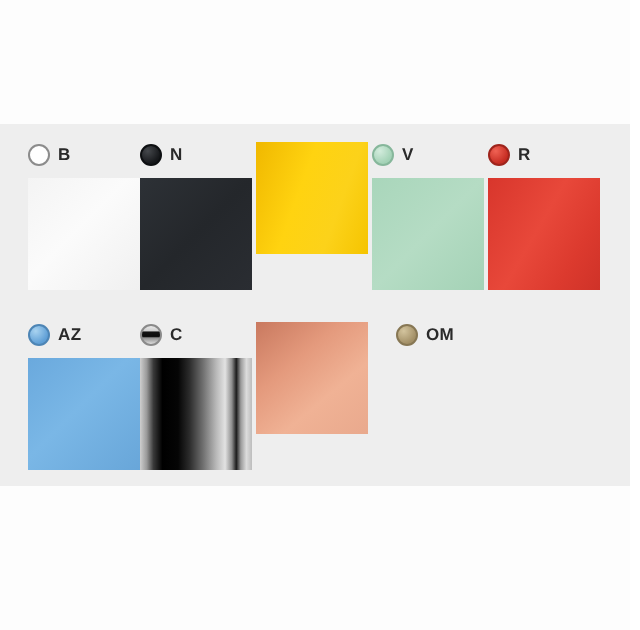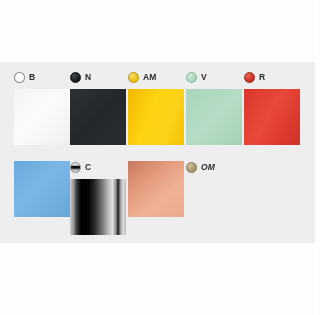--- a/index.html
+++ b/index.html
@@ -113,24 +113,20 @@
 
       <div class="cell" style="left:70px;">
         <div class="cell-label">
           <span class="dot" style="background:radial-gradient(circle at 32% 28%,#45484c 0%,#16181b 70%);border-color:#0d0f11;"></span>
           <span class="cell-text">N</span>
         </div>
         <div class="swatch sw-n"></div>
       </div>
 
       <div class="cell" style="left:128px;">
-        <div class="cell-label">
-          <span class="dot" style="background:radial-gradient(circle at 32% 28%,#ffe06a 0%,#e5bb12 70%);border-color:#b8950c;"></span>
-          <span class="cell-text">AM</span>
-        </div>
         <div class="swatch sw-am"></div>
       </div>
 
       <div class="cell" style="left:186px;">
         <div class="cell-label">
           <span class="dot" style="background:radial-gradient(circle at 32% 28%,#d3ecdd 0%,#a3d2b6 70%);border-color:#86b79b;"></span>
           <span class="cell-text">V</span>
         </div>
         <div class="swatch sw-v"></div>
       </div>
@@ -141,36 +137,40 @@
           <span class="cell-text">R</span>
         </div>
         <div class="swatch sw-r"></div>
       </div>
 
     </div>
 
     <div class="row row-2">
 
       <div class="cell" style="left:14px;">
+        <div class="cell-label">
+          <span class="dot" style="background:radial-gradient(circle at 32% 28%,#a9d3f0 0%,#5f9fd6 70%);border-color:#4d85b5;"></span>
+          <span class="cell-text">AZ</span>
+        </div>
         <div class="swatch sw-az"></div>
       </div>
 
       <div class="cell" style="left:70px;">
         <div class="cell-label">
           <span class="dot-sheen" style="background:linear-gradient(to bottom,#e8e8e8 0%,#cfcfcf 26%,#111111 34%,#0a0a0a 58%,#8e8e8e 66%,#dedede 100%);border:1px solid #8a8a8a;"></span>
           <span class="cell-text">C</span>
         </div>
         <div class="swatch sw-c"></div>
       </div>
 
       <div class="cell" style="left:128px;">
         <div class="swatch sw-cos"></div>
       </div>
 
-      <div class="cell" style="left:186px;font-style:italic;">
+      <div class="cell" style="left:198px;">
         <div class="cell-label">
           <span class="dot" style="background:radial-gradient(circle at 32% 28%,#d3c49e 0%,#a39067 70%);border-color:#877754;"></span>
           <span class="cell-text">OM</span>
         </div>
         <div class="swatch sw-om"></div>
       </div>
 
     </div>
 
   </div>

